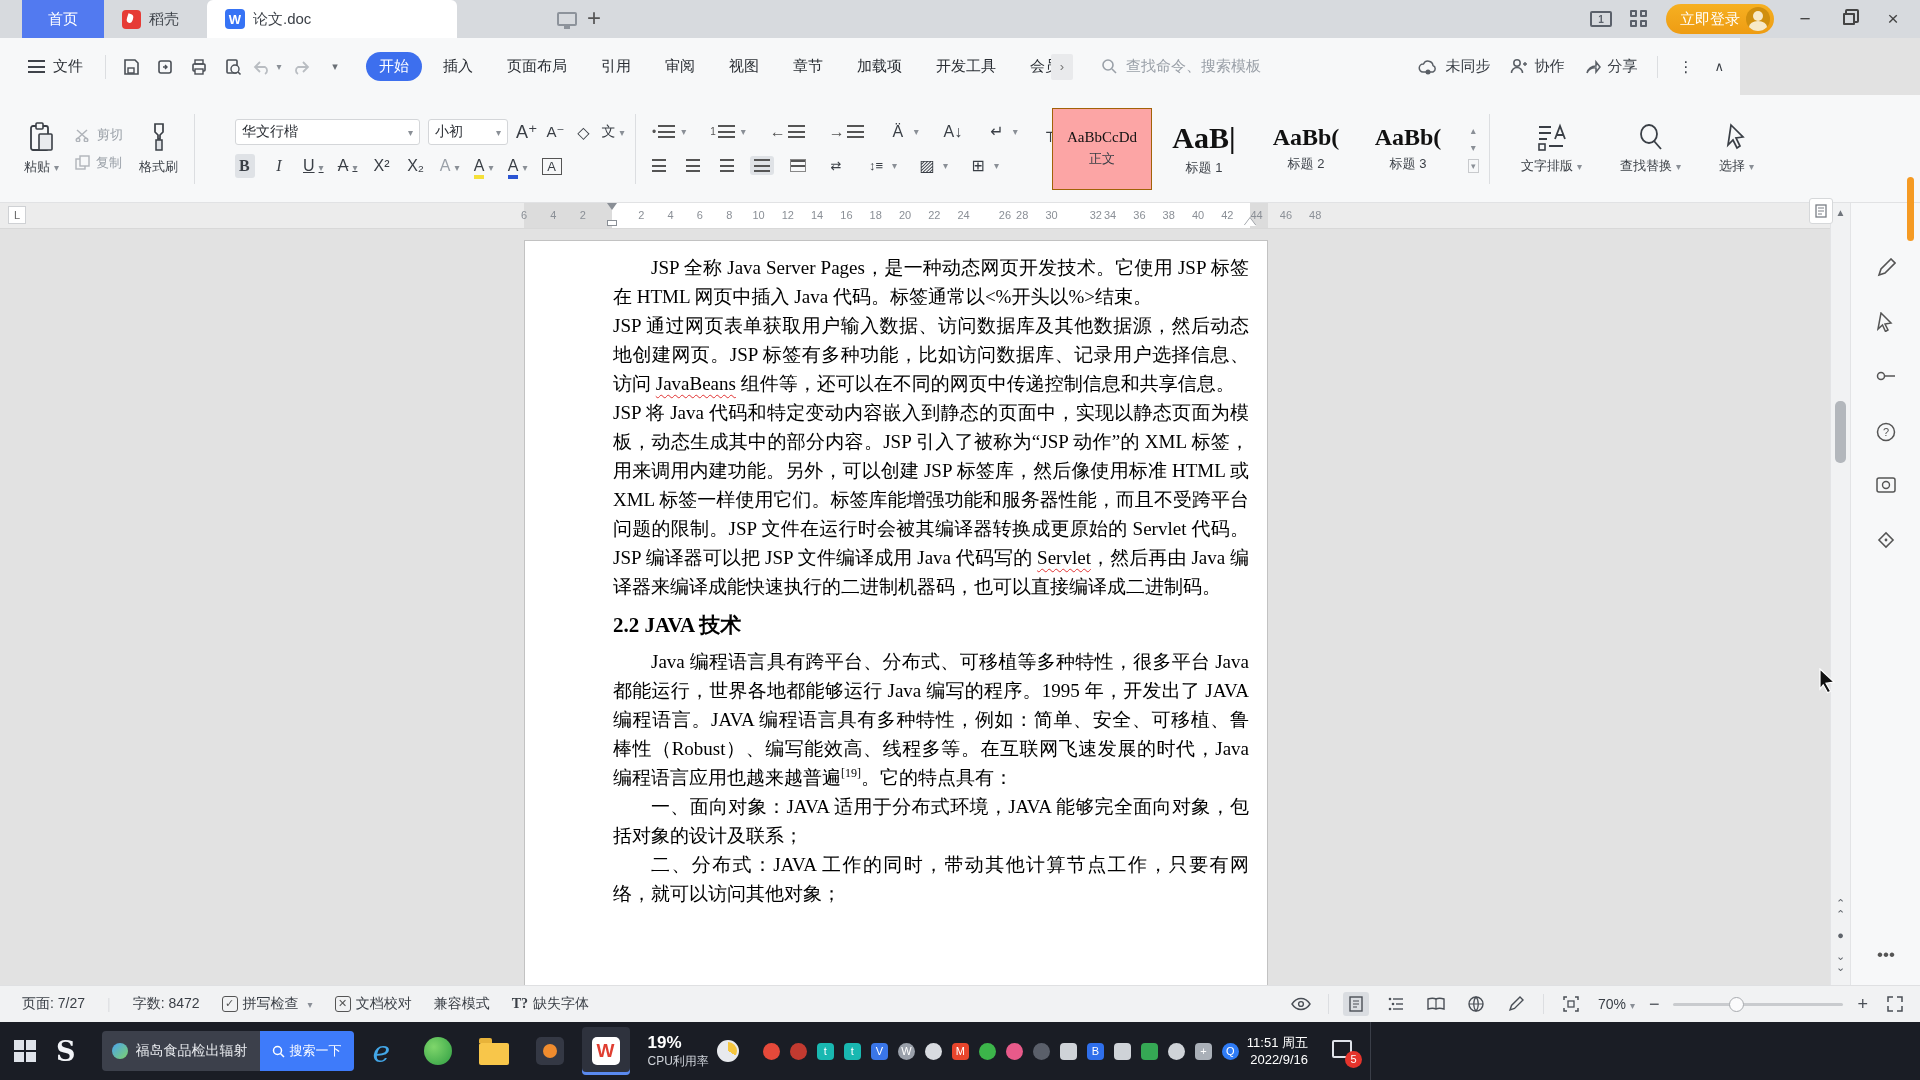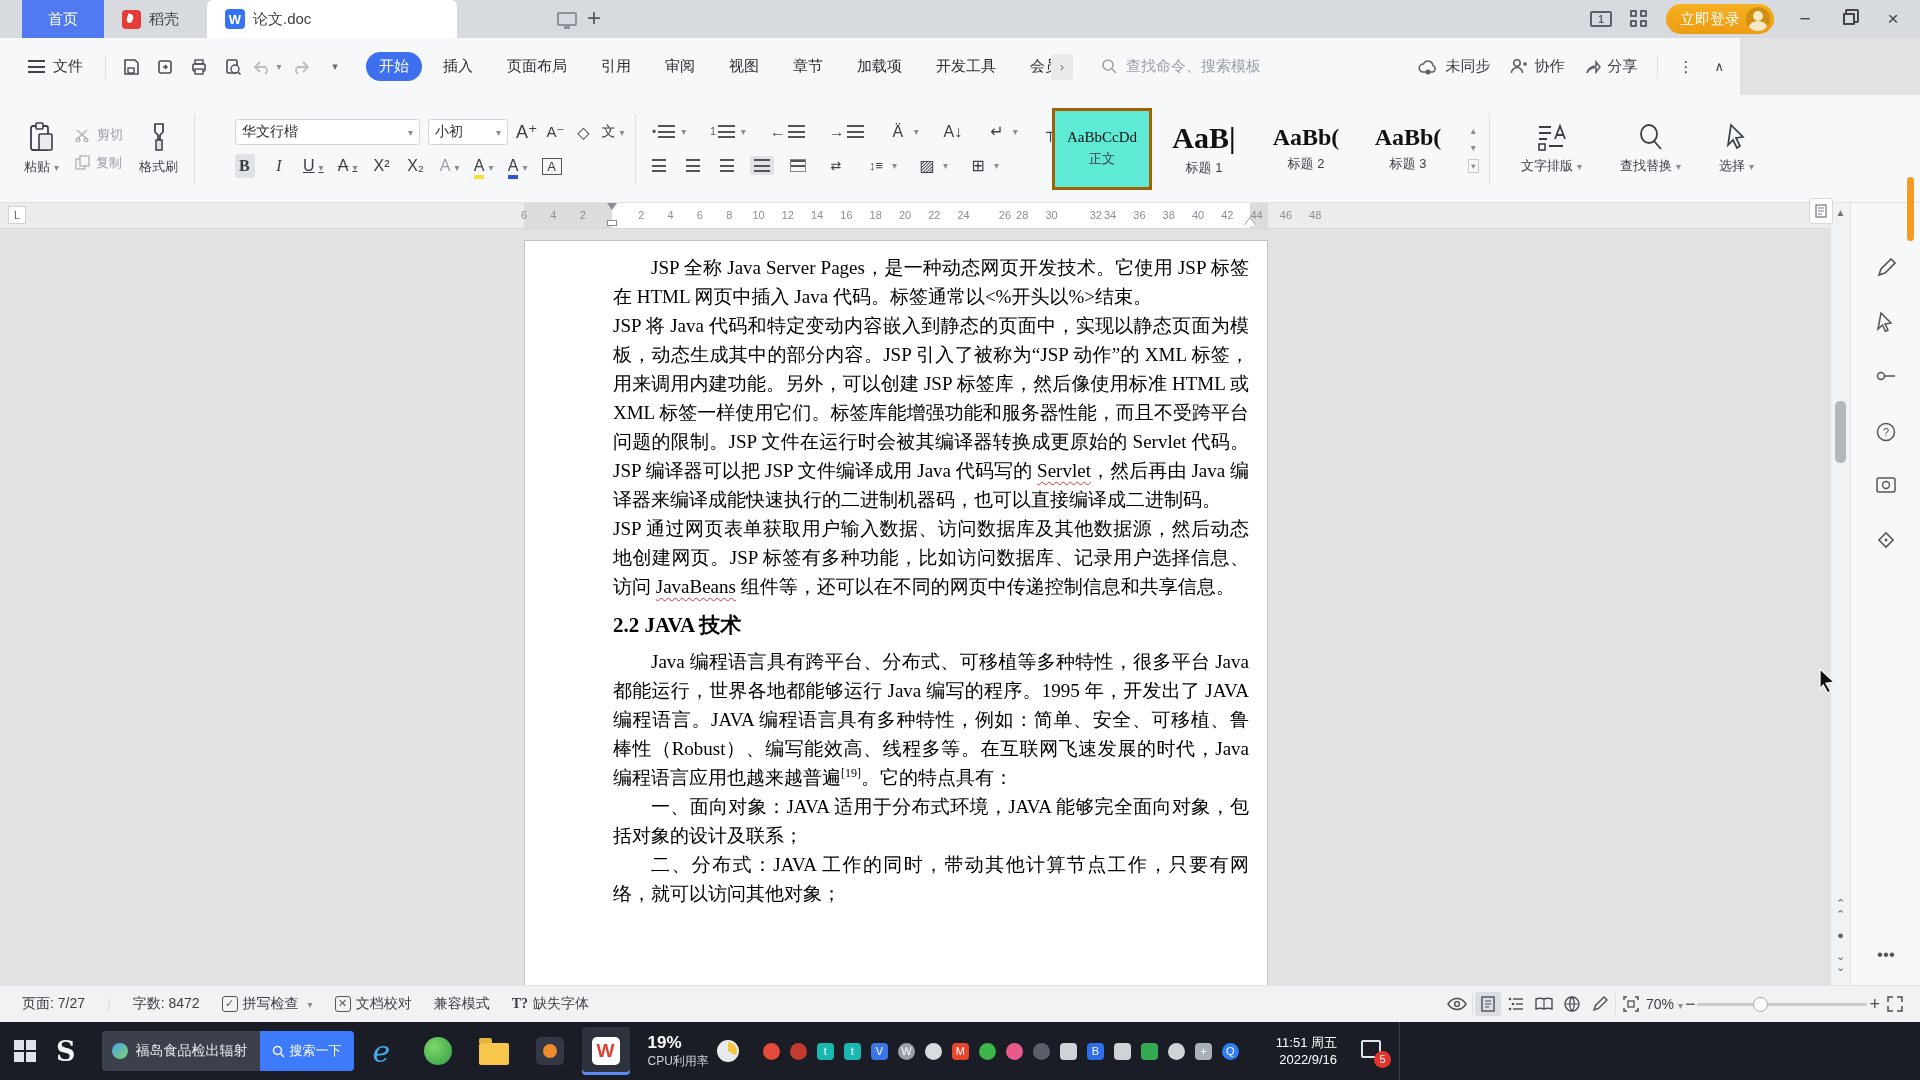--- a/index.html
+++ b/index.html
@@ -55,21 +55,21 @@
   .srow { display:flex; align-items:center; gap:6px; color:#9aa0a8; }
   .combo { background:#fff; border:1px solid #d4d6d9; border-radius:3px; height:26px; display:flex; align-items:center; justify-content:space-between; padding:0 6px; font-size:14px; color:#2a2e34; }
   .caret { color:#8a8f96; font-size:10px; margin-left:4px; }
   .trow { display:flex; align-items:center; gap:14px; }
   .fico { font-size:16px; color:#3a3f46; min-width:20px; text-align:center; }
   .ibars { width:17px; height:13px; background:repeating-linear-gradient(#555 0 2px,transparent 2px 5.5px); }
   .ibtn { padding:3px 4px; border-radius:3px; display:flex; align-items:center; gap:2px; }
   .ibtn.sel { background:#dfe2e6; }
   .stylecell { width:100px; height:82px; display:flex; flex-direction:column; align-items:center; justify-content:center; gap:4px; font-family:"Liberation Serif","DejaVu Serif",serif; color:#111; }
   .stylecell .nm { font-size:13px; font-family:"Liberation Sans",sans-serif; color:#3a3f46; }
-  .stylecell.selected { border:3px solid #a16207; background:#5eead4; }
+  .stylecell.selected { border:1px solid #a16207; background:#fca5a5; }
   .sgal-arrows { display:flex; flex-direction:column; gap:6px; color:#8a8f96; font-size:10px; align-items:center; }
   .underlineA { border-bottom:4px solid; line-height:1; padding-bottom:1px; }
 
   
   #ruler { left:0; top:203px; width:1850px; height:26px; background:#ececec; border-bottom:1px solid #d8d8d8; }
   #ruler .white { position:absolute; left:524px; top:0; width:744px; height:100%; background:#fff; }
   #ruler .marg { position:absolute; top:0; height:100%; background:#dcdcdc; }
   .rnum { position:absolute; top:6px; font-size:11px; color:#8a8f96; transform:translateX(-50%); }
   .tabsel { position:absolute; left:8px; top:3px; width:18px; height:18px; background:#fff; border:1px solid #cfd1d4; color:#666; font-size:11px; line-height:16px; text-align:center; }
   .ind-top { position:absolute; top:0; width:0; height:0; border-left:5px solid transparent; border-right:5px solid transparent; border-top:7px solid #8a8f96; }
@@ -94,21 +94,21 @@
 
   
   #rightstrip { left:1850px; top:203px; width:70px; height:782px; background:#f7f8f9; border-left:1px solid #e3e4e6; }
   #orange-ind { position:absolute; right:6px; top:-26px; width:7px; height:64px; background:#f59a23; border-radius:4px; }
   .rs-ico { position:absolute; left:18px; width:34px; height:34px; display:flex; align-items:center; justify-content:center; border-radius:4px; color:#555; }
 
   
   #statusbar { left:0; top:985px; width:1920px; height:37px; background:#f1f2f3; border-top:1px solid #dfe0e2; display:flex; align-items:center; font-size:14px; color:#3a3f46; }
   .st-item { display:flex; align-items:center; gap:5px; margin-left:22px; white-space:nowrap; }
   .chk { width:16px; height:16px; border:1.5px solid #555; border-radius:3px; font-size:11px; line-height:13px; text-align:center; color:#555; }
-  #st-right { margin-left:auto; display:flex; align-items:center; gap:2px; padding-right:12px; }
+  #st-right { margin-left:auto; display:flex; align-items:center; gap:14px; padding-right:12px; }
   .st-ico { width:26px; height:24px; display:flex; align-items:center; justify-content:center; border-radius:3px; color:#4a4f56; }
   .st-ico.sel { background:#dadde1; }
   #zoom-track { width:170px; height:3px; background:#c9cbce; border-radius:2px; position:relative; }
   #zoom-handle { position:absolute; left:56px; top:-6px; width:15px; height:15px; border-radius:50%; background:#fbfbfc; border:1px solid #a8abaf; }
 
   
   #taskbar { left:0; top:1022px; width:1920px; height:58px; background:#1a1d25; display:flex; align-items:center; color:#fff; }
   .win-logo { display:grid; grid-template-columns:10px 10px; grid-template-rows:10px 10px; gap:2px; margin:0 20px 0 14px; }
   .win-logo i { background:#dfe3ea; }
   .sogou { font-size:27px; font-weight:bold; color:#f2f4f8; margin-right:26px; font-family:"DejaVu Serif",serif; }
@@ -124,21 +124,21 @@
   .folder-ico:before { content:""; position:absolute; left:0; top:-5px; width:13px; height:5px; background:#e8b33a; border-radius:2px 2px 0 0; }
   .face-ico { width:28px; height:28px; background:#343844; border-radius:5px; position:relative; }
   .face-ico:before { content:""; position:absolute; left:7px; top:7px; width:14px; height:14px; border-radius:50%; background:#f08c2e; }
   .w-ico { width:28px; height:28px; background:#fff; border-radius:5px; color:#e03e31; font-weight:bold; font-size:19px; display:flex; align-items:center; justify-content:center; }
   #cpu-widget { display:flex; align-items:center; gap:8px; margin:0 14px; }
   #cpu-widget .pct { font-size:17px; font-weight:bold; }
   #cpu-widget .lbl { font-size:12px; color:#cfd3da; }
   .gauge { width:22px; height:22px; border-radius:50%; background:conic-gradient(#f5c63f 0 120deg,#e8eaee 120deg 360deg); border:2px solid #e8eaee; }
   #tray { display:flex; align-items:center; gap:10px; margin-left:10px; }
   .tray-ico { width:17px; height:17px; border-radius:4px; display:flex; align-items:center; justify-content:center; font-size:11px; color:#fff; }
-  #clock { text-align:right; font-size:13px; line-height:17px; margin-left:37px; white-space:nowrap; }
+  #clock { text-align:right; font-size:13px; line-height:17px; margin-left:8px; white-space:nowrap; }
   #notif { position:relative; margin:0 10px 0 24px; }
   .notif-ico { width:20px; height:18px; border:2px solid #dfe3ea; border-radius:2px; }
   .badge { position:absolute; right:-10px; bottom:-6px; background:#e5342c; color:#fff; font-size:11px; min-width:17px; height:17px; border-radius:9px; text-align:center; line-height:17px; }
   .desk-sliver { width:8px; height:100%; border-left:1px solid #3a3e48; margin-left:8px; }
 
   #cursor { left:1818px; top:668px; }
 </style>
 </head>
 <body>
 
@@ -497,22 +497,22 @@
     <span class="rnum" style="left: 1198px;">40</span>
     <span class="rnum" style="left: 1227.3px;">42</span>
     <span class="rnum" style="left: 1256.6px;">44</span>
     <span class="rnum" style="left: 1285.9px;">46</span>
     <span class="rnum" style="left: 1315.2px;">48</span>
   </div>
 
 <div id="docarea" class="abs">
   <div id="page">
       <p class="indent"><span>JSP 全称 Java Server Pages，是一种动态网页开发技术。它使用 JSP 标签在 HTML 网页中插入 Java 代码。标签通常以&lt;%开头以%&gt;结束。</span></p>
+      <p><span>JSP 通过网页表单获取用户输入数据、访问数据库及其他数据源，然后动态地创建网页。JSP 标签有多种功能，比如访问数据库、记录用户选择信息、访问 </span><span class="wavy">JavaBeans</span><span> 组件等，还可以在不同的网页中传递控制信息和共享信息。</span></p>
       <p><span>JSP 将 Java 代码和特定变动内容嵌入到静态的页面中，实现以静态页面为模板，动态生成其中的部分内容。JSP 引入了被称为“JSP 动作”的 XML 标签，用来调用内建功能。另外，可以创建 JSP 标签库，然后像使用标准 HTML 或 XML 标签一样使用它们。标签库能增强功能和服务器性能，而且不受跨平台问题的限制。JSP 文件在运行时会被其编译器转换成更原始的 Servlet 代码。JSP 编译器可以把 JSP 文件编译成用 Java 代码写的 </span><span class="wavy">Servlet</span><span>，然后再由 Java 编译器来编译成能快速执行的二进制机器码，也可以直接编译成二进制码。</span></p>
-      <p><span>JSP 通过网页表单获取用户输入数据、访问数据库及其他数据源，然后动态地创建网页。JSP 标签有多种功能，比如访问数据库、记录用户选择信息、访问 </span><span class="wavy">JavaBeans</span><span> 组件等，还可以在不同的网页中传递控制信息和共享信息。</span></p>
       <h2><span>2.2 JAVA 技术</span></h2>
       <p class="indent"><span>Java 编程语言具有跨平台、分布式、可移植等多种特性，很多平台 Java 都能运行，世界各地都能够运行 Java 编写的程序。1995 年，开发出了 JAVA 编程语言。JAVA 编程语言具有多种特性，例如：简单、安全、可移植、鲁棒性（Robust）、编写能效高、线程多等。在互联网飞速发展的时代，Java 编程语言应用也越来越普遍</span><span class="sup">[19]</span><span>。它的特点具有：</span></p>
       <p class="indent"><span>一、面向对象：JAVA 适用于分布式环境，JAVA 能够完全面向对象，包括对象的设计及联系；</span></p>
       <p class="indent"><span>二、分布式：JAVA 工作的同时，带动其他计算节点工作，只要有网络，就可以访问其他对象；</span></p>
     </div>
 </div>
 
 <div id="scrollbar" class="abs">
   <div id="float-pagebtn">
       <svg width="12" height="14">

